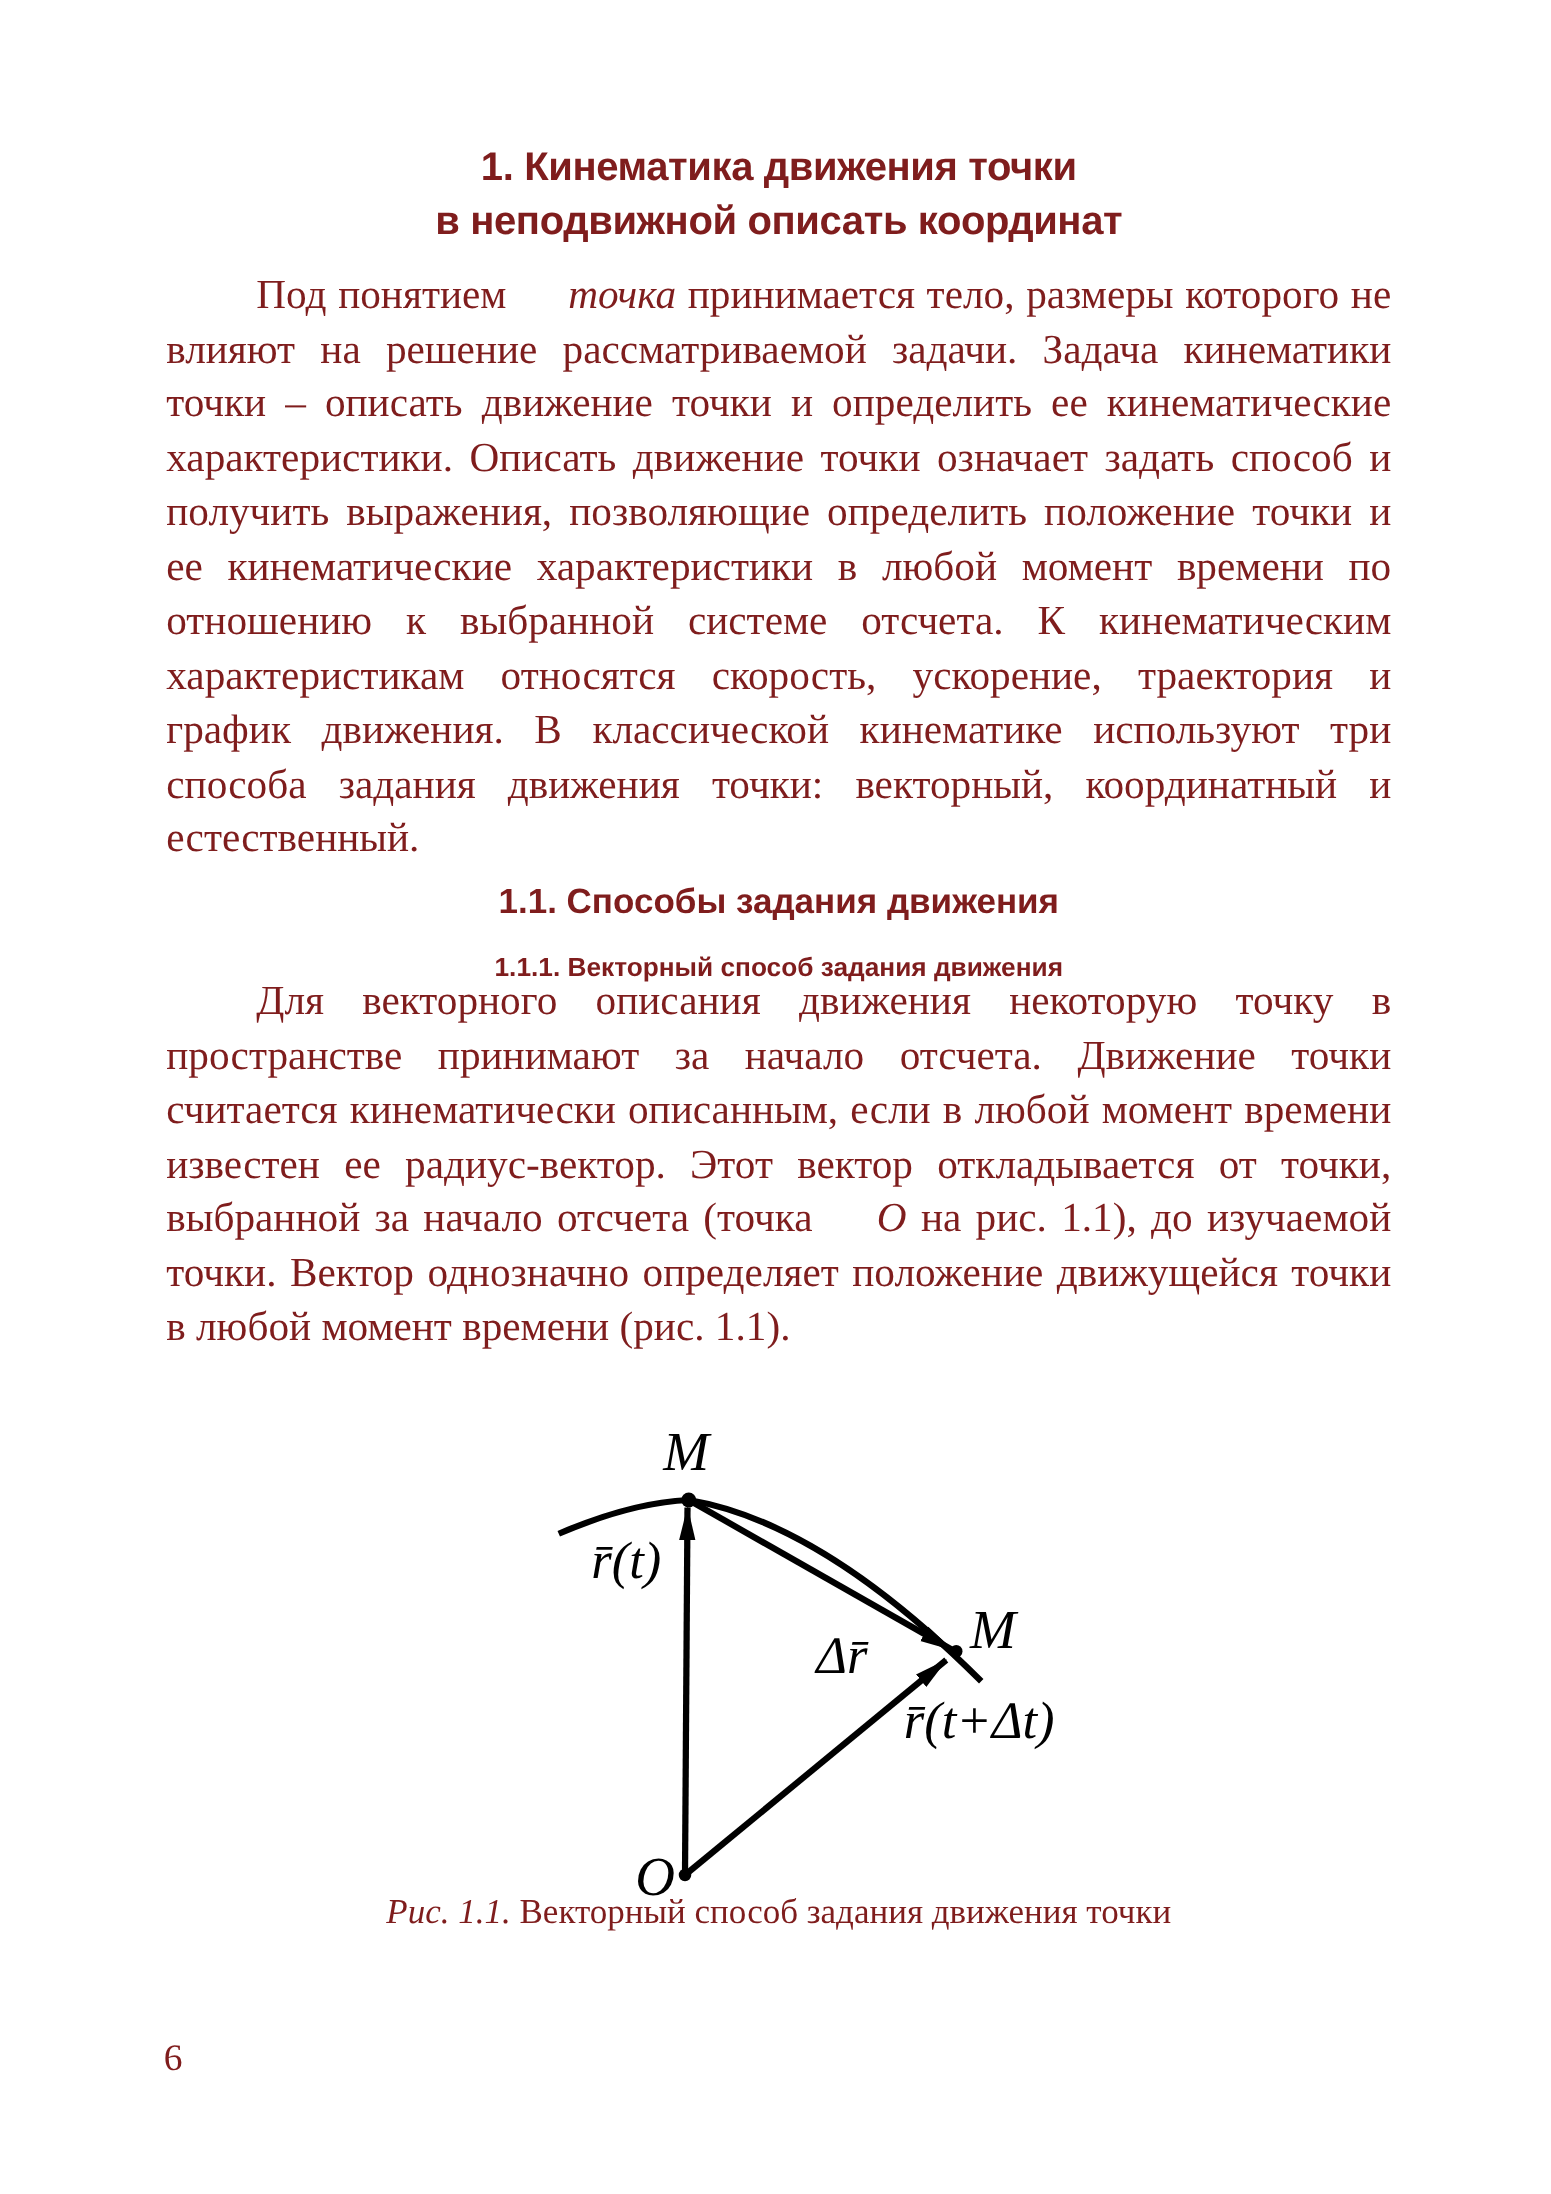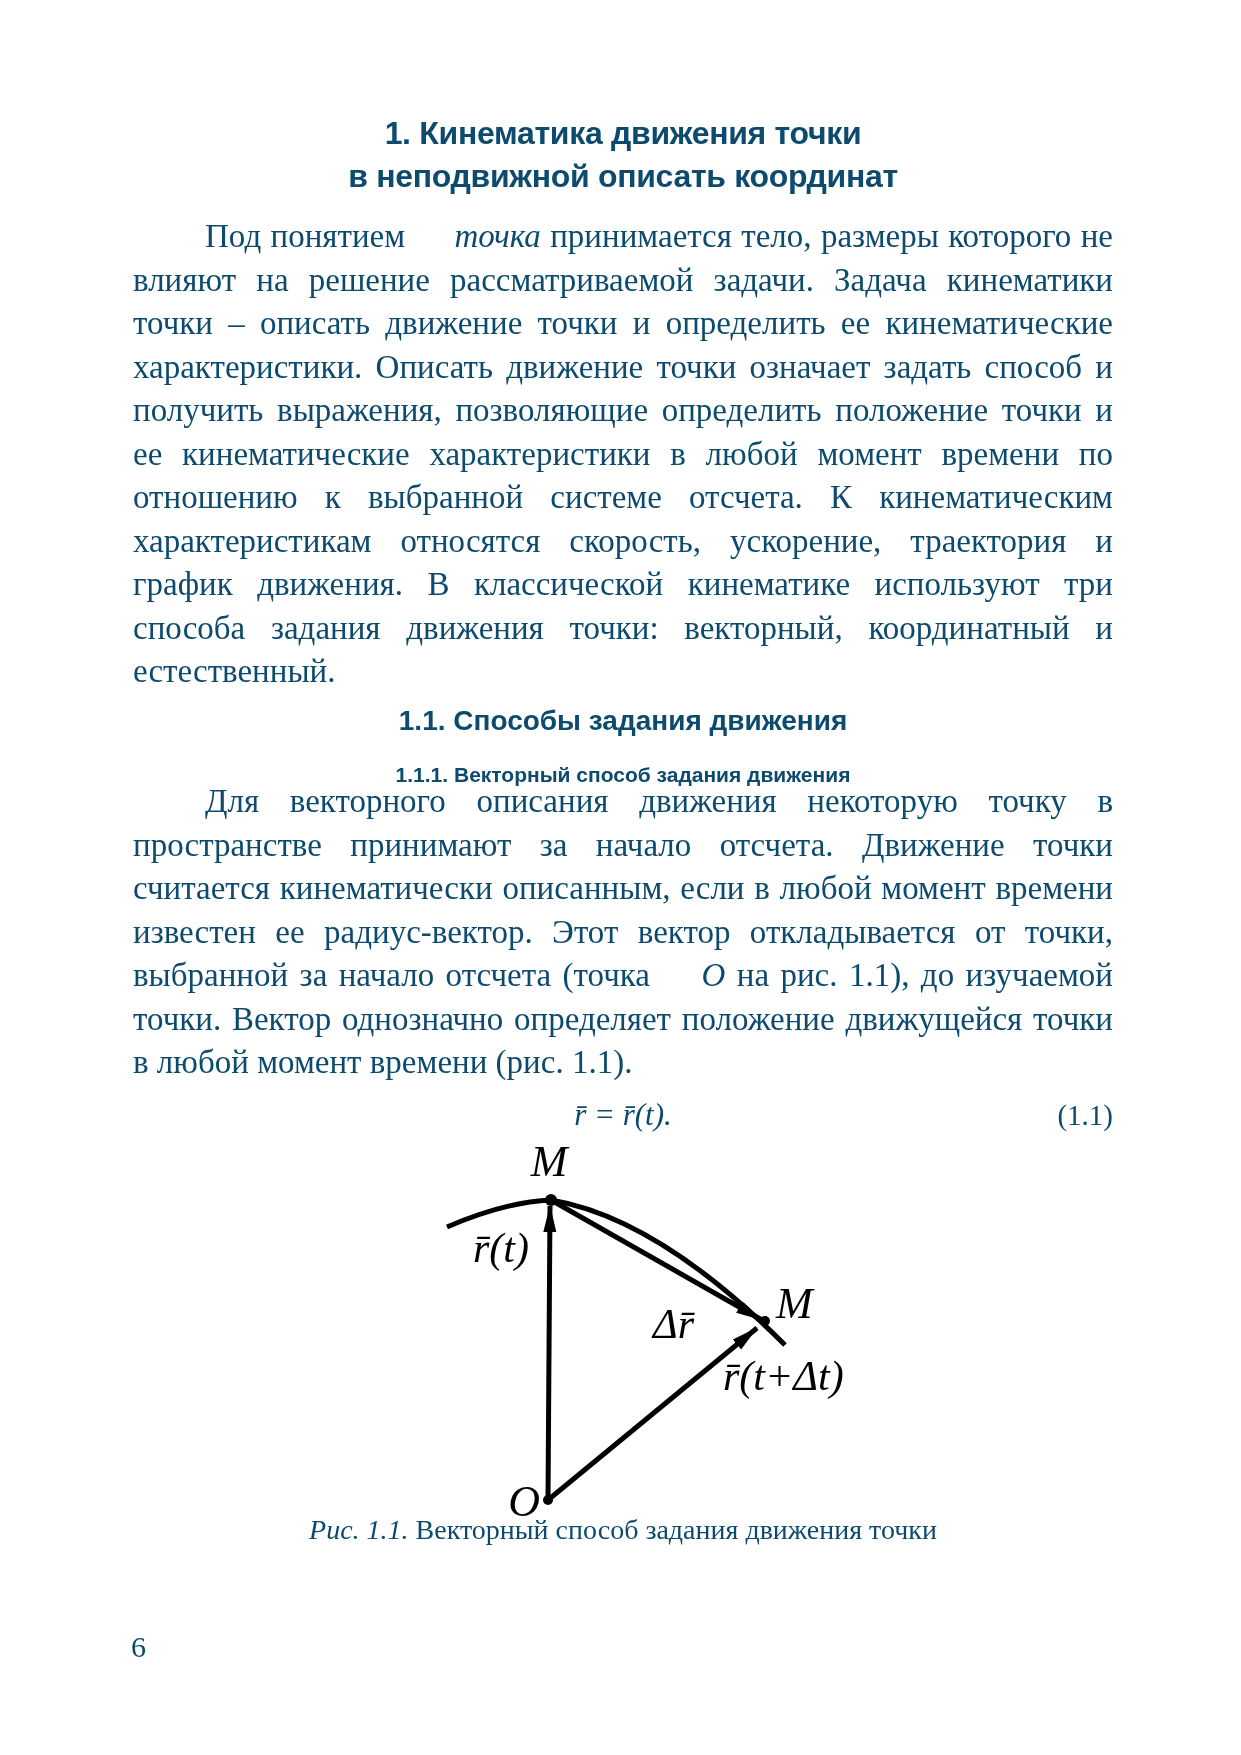--- a/index.html
+++ b/index.html
@@ -2,21 +2,21 @@
 <html><head>
 <meta charset="utf-8">
 <style>
   * { margin: 0; padding: 0; box-sizing: border-box; }
   html, body { background: #ffffff; }
   .page {
     position: relative;
     width: 1241px;
     height: 1755px;
     background: #ffffff;
-    color: #0c4a6e;
+    color: #7f1d1d;
     font-family: "Liberation Serif", serif;
     overflow: hidden;
   }
   .chapter-heading {
     position: absolute;
     top: 112px; left: 133px; width: 980px;
     text-align: center;
     font-family: "Liberation Sans", sans-serif;
     font-weight: bold;
     font-size: 32px;
@@ -94,24 +94,20 @@
   </div>
 
   <p class="body-para para1"><span>Под понятием </span><i class="emph">точка</i><span> принимается тело, размеры которого не влияют на решение рассматриваемой задачи. Задача кинематики точки – описать движение точки и определить ее кинематические характеристики. Описать движение точки означает задать способ и получить выражения, позволяющие определить положение точки и ее кинематические характеристики в любой момент времени по отношению к выбранной системе отсчета. К кинематическим характеристикам относятся скорость, ускорение, траектория и график движения. В классической кинематике используют три способа задания движения точки: векторный, координатный и естественный.</span></p>
 
   <div class="section-heading">1.1. Способы задания движения</div>
 
   <div class="subsection-heading">1.1.1. Векторный способ задания движения</div>
 
   <p class="body-para para2"><span>Для векторного описания движения некоторую точку в пространстве принимают за начало отсчета. Движение точки считается кинематически описанным, если в любой момент времени известен ее радиус-вектор. Этот вектор откладывается от точки, выбранной за начало отсчета (точка </span><i class="emph">O</i><span> на рис. 1.1), до изучаемой точки. Вектор однозначно определяет положение движущейся точки в любой момент времени (рис. 1.1).</span></p>
 
-  <div class="equation-row">
-    <span class="equation-expr">r̄ = r̄(t).</span>
-    <span class="equation-number">(1.1)</span>
-  </div>
 
   <svg class="figure-svg" viewBox="380 1130 520 400" xmlns="http://www.w3.org/2000/svg">
     <defs>
       <marker id="arrow" markerUnits="userSpaceOnUse" markerWidth="28" markerHeight="16" refX="26" refY="8" orient="auto">
         <path d="M0,1.5 L27,8 L0,14.5 z" fill="#000"></path>
       </marker>
     </defs>
 
     <path d="M 447 1227 Q 505 1202 551 1200 Q 658 1218 785 1345" fill="none" stroke="#000" stroke-width="5"></path>
 

